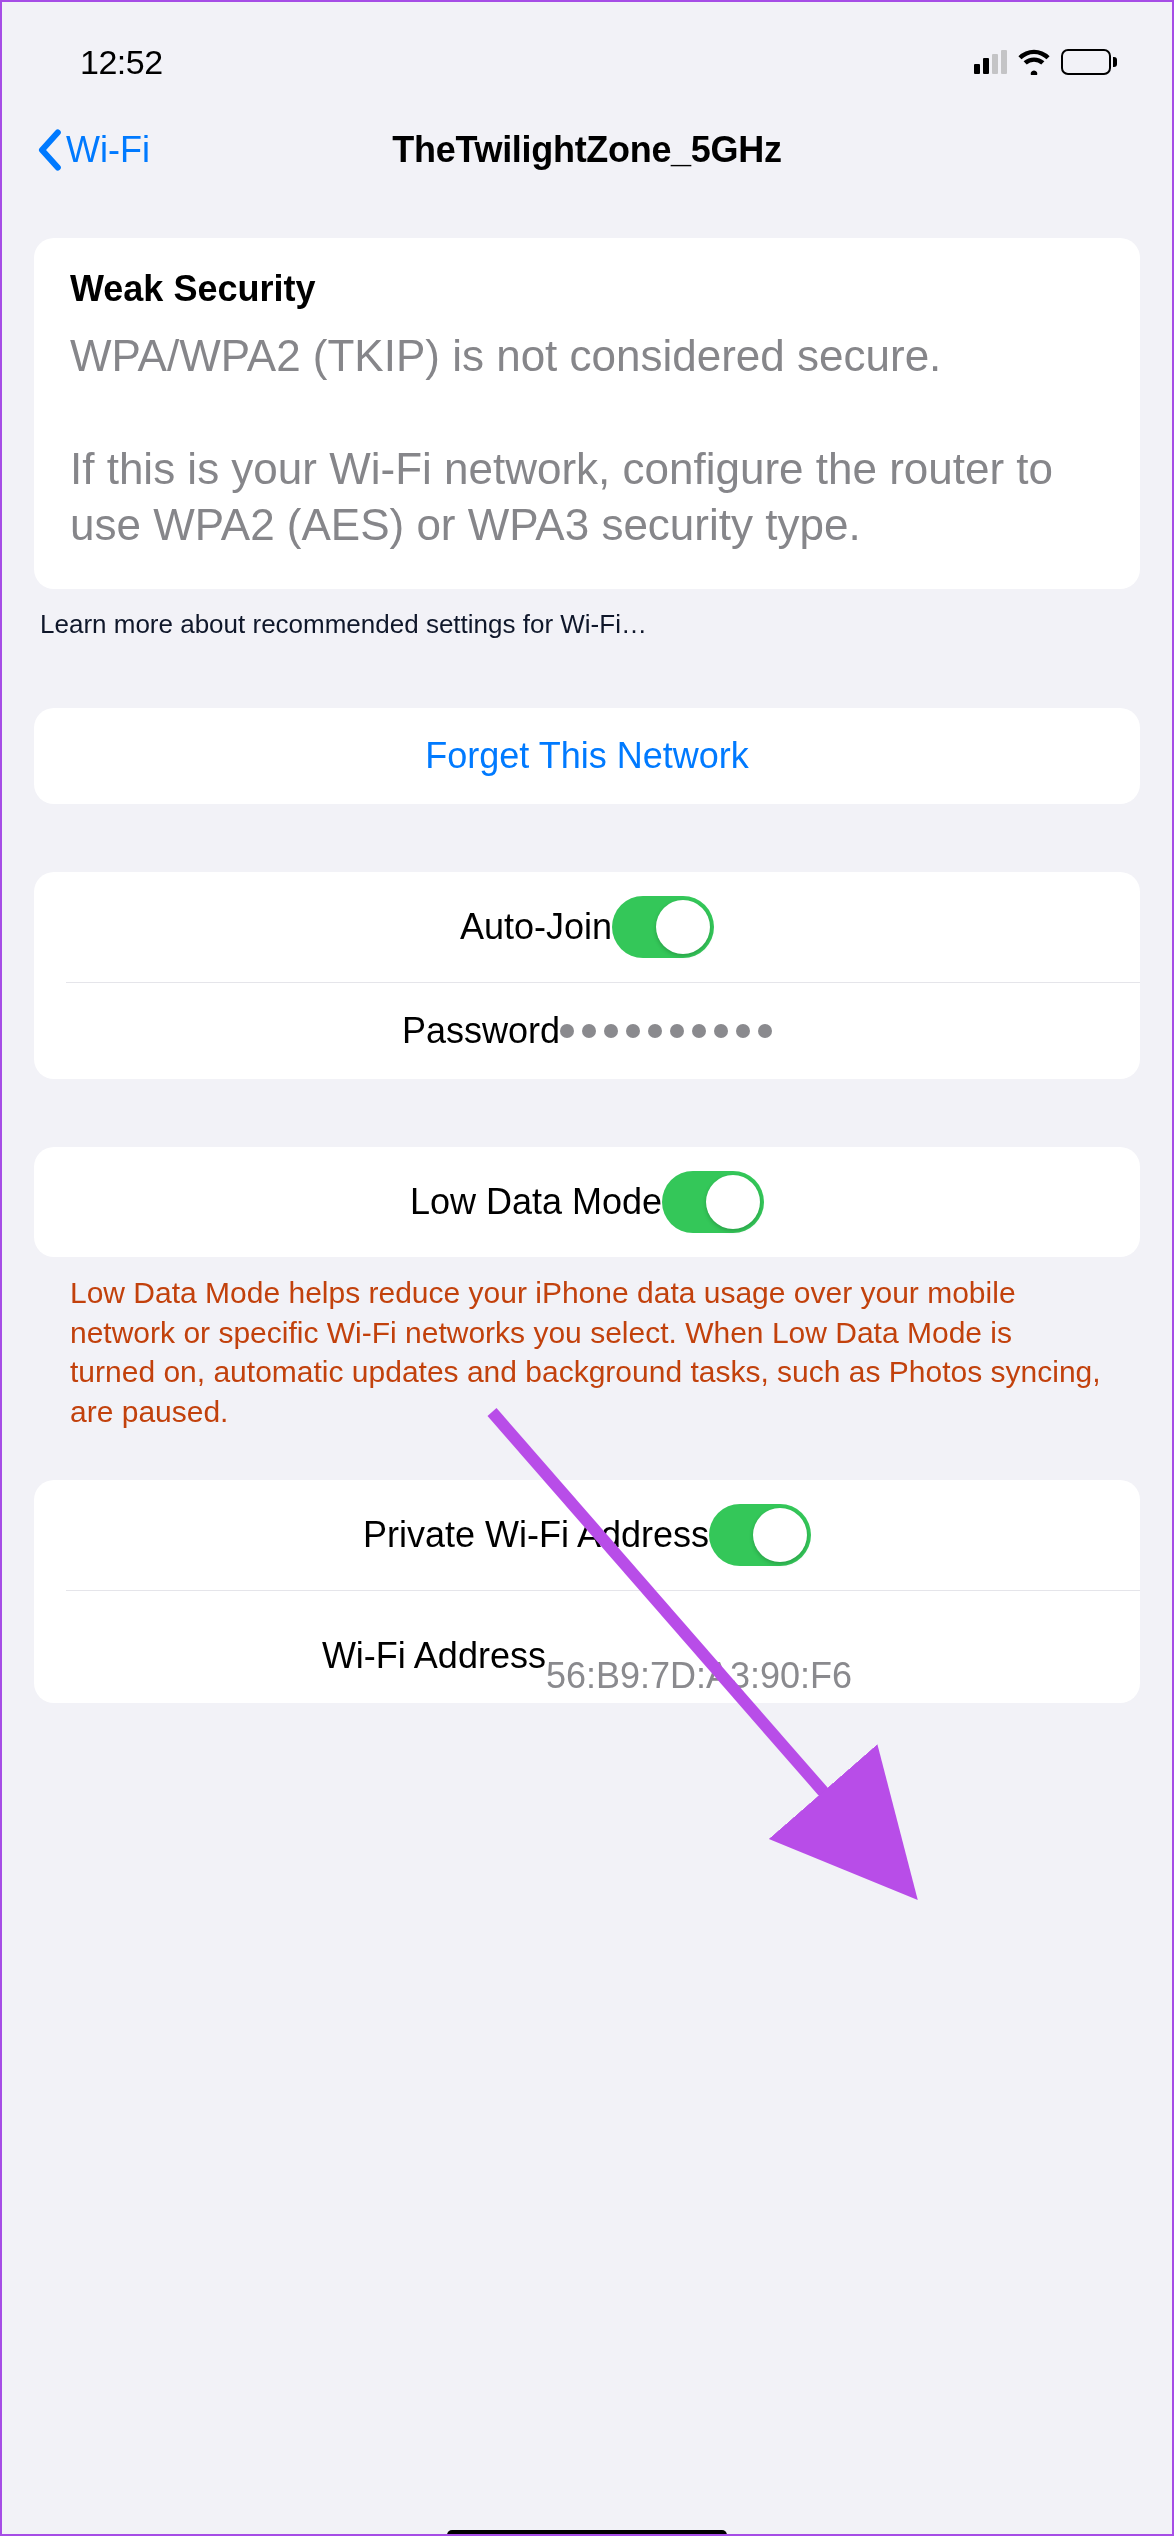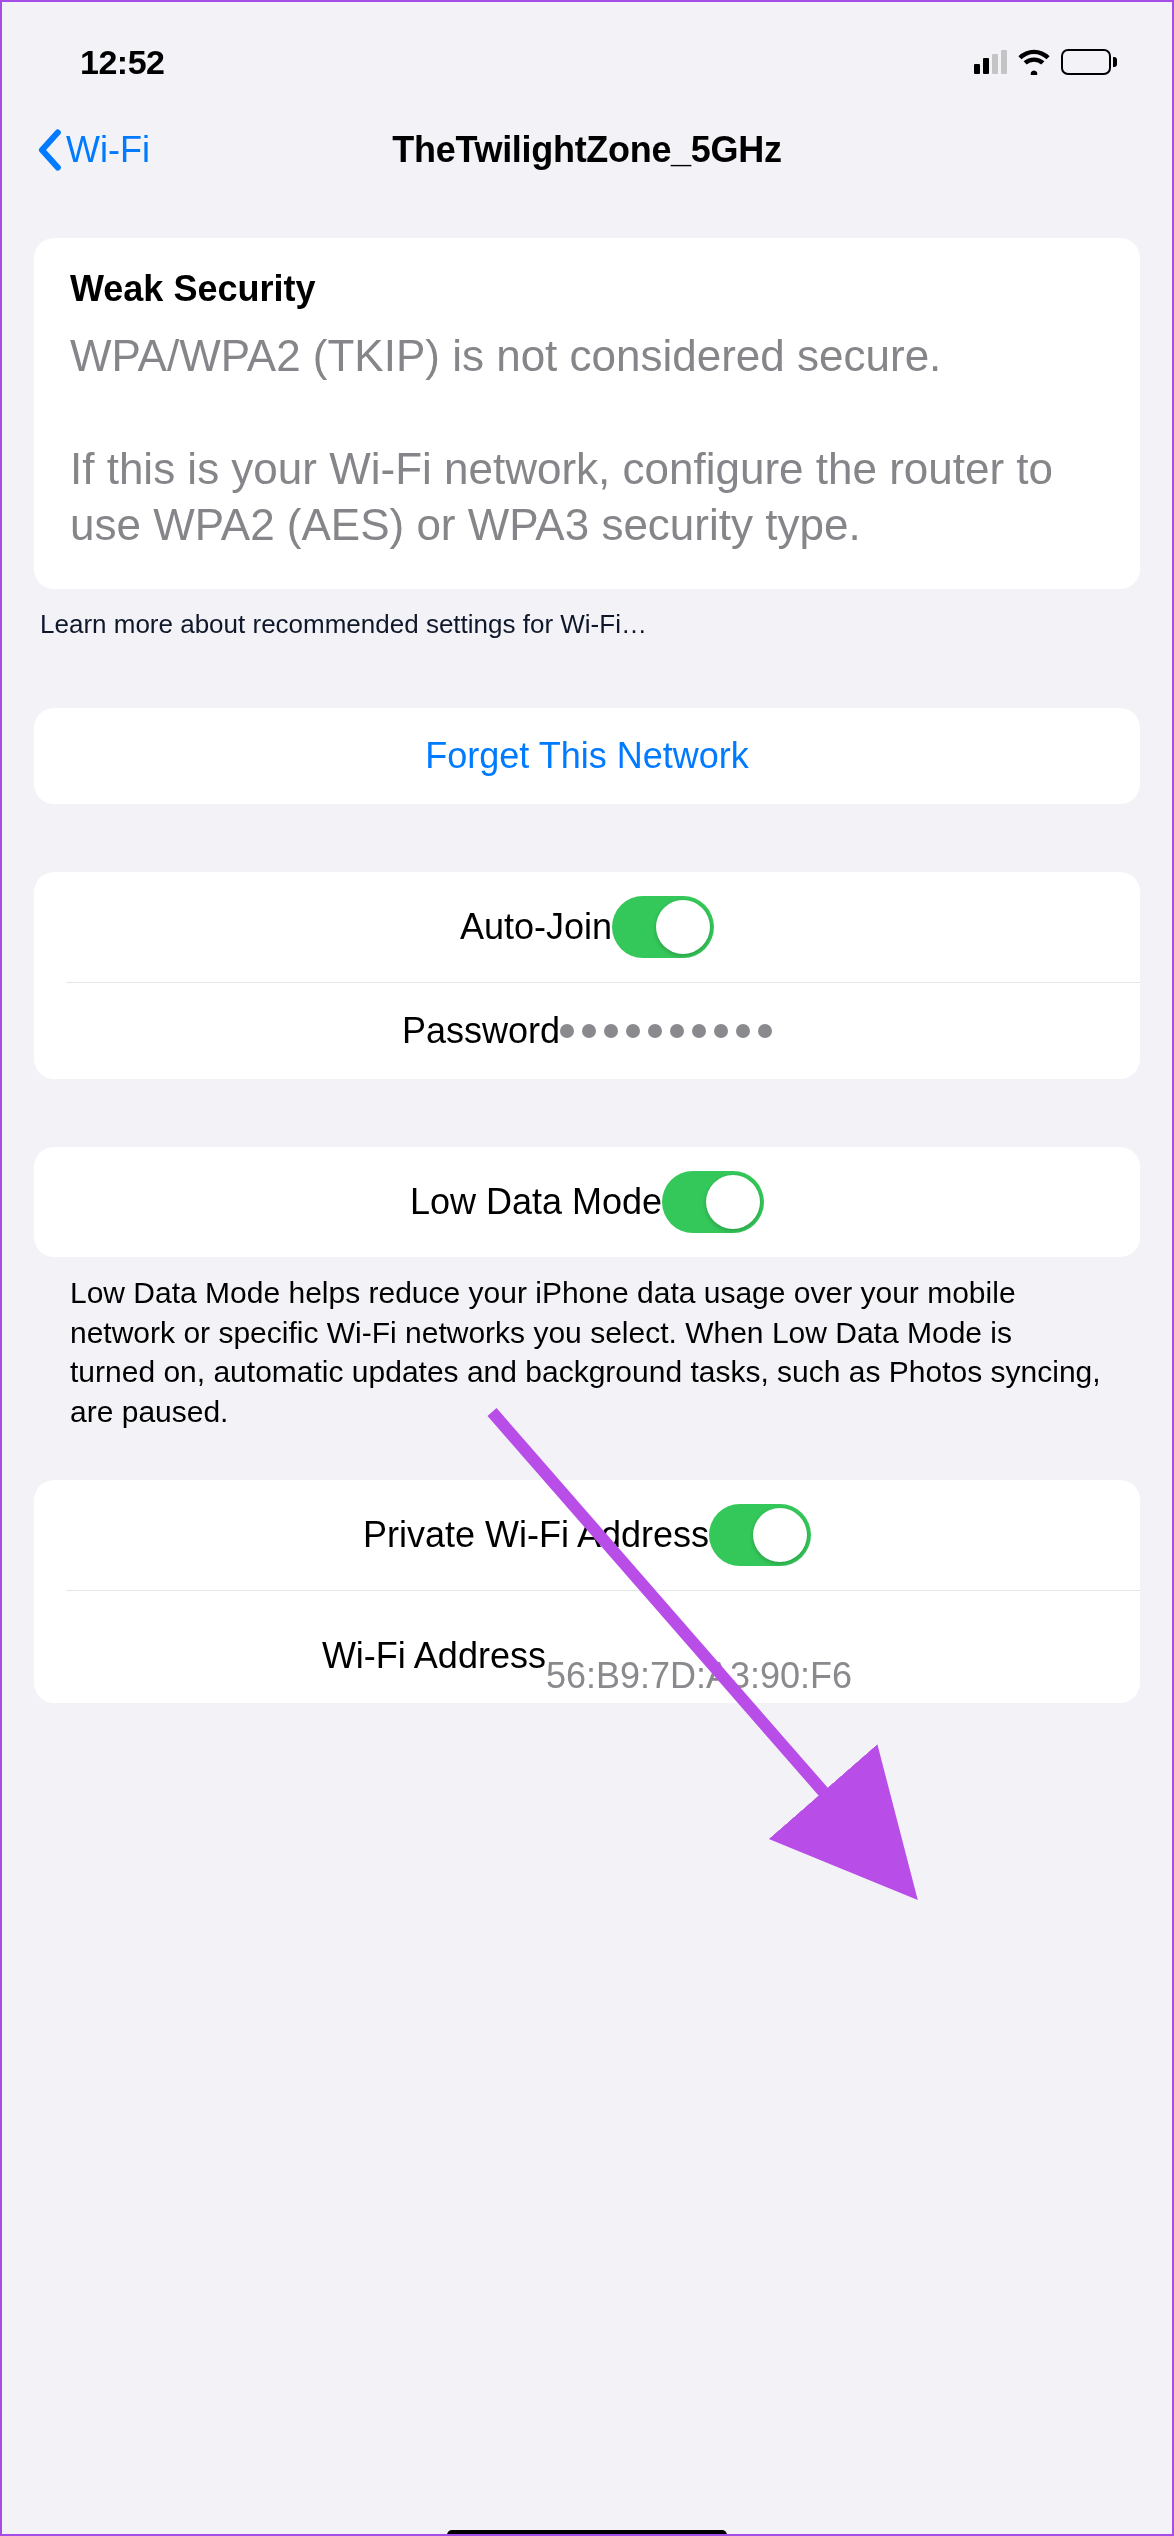--- a/index.html
+++ b/index.html
@@ -21,21 +21,21 @@
   
   .status-bar {
     display: flex;
     justify-content: space-between;
     align-items: center;
     padding: 28px 55px 8px 78px;
     height: 100px;
   }
   .status-time {
     font-size: 34px;
-    font-weight: 700;
+    font-weight: 400;
     letter-spacing: -0.5px;
   }
   .status-icons {
     display: flex;
     align-items: center;
     gap: 10px;
   }
   .cellular-icon { display:inline-flex; align-items:flex-end; gap:3px; height:24px;}
   .cellular-icon span { width:6px; background:#000; border-radius:1px; display:inline-block;}
   .cellular-icon span:nth-child(1){height:10px;}
@@ -137,21 +137,21 @@
   }
   .dots {
     display:flex;
     gap:8px;
   }
   .dots span{
     width:14px;height:14px;border-radius:50%;background:#8a8a8e;display:inline-block;
   }
   .footer-note {
     font-size:30px;
-    color:#000000;
+    color:#c2410c;
     line-height:1.32;
     padding: 16px 36px 0 36px;
   }
   
   .annotation-arrow {
     position:absolute;
     pointer-events:none;
   }
   
   .home-indicator {

